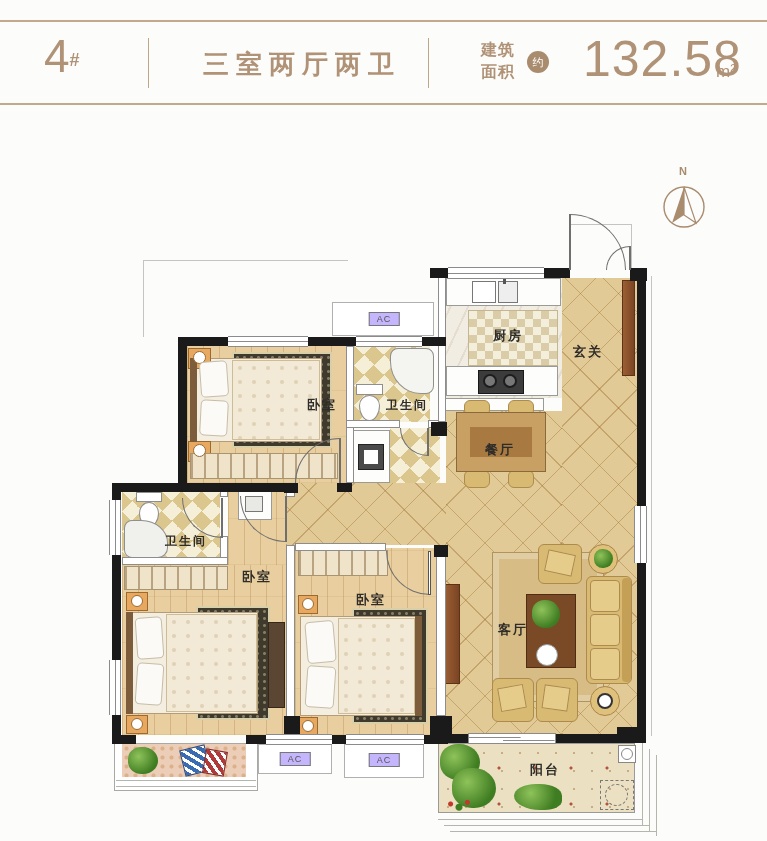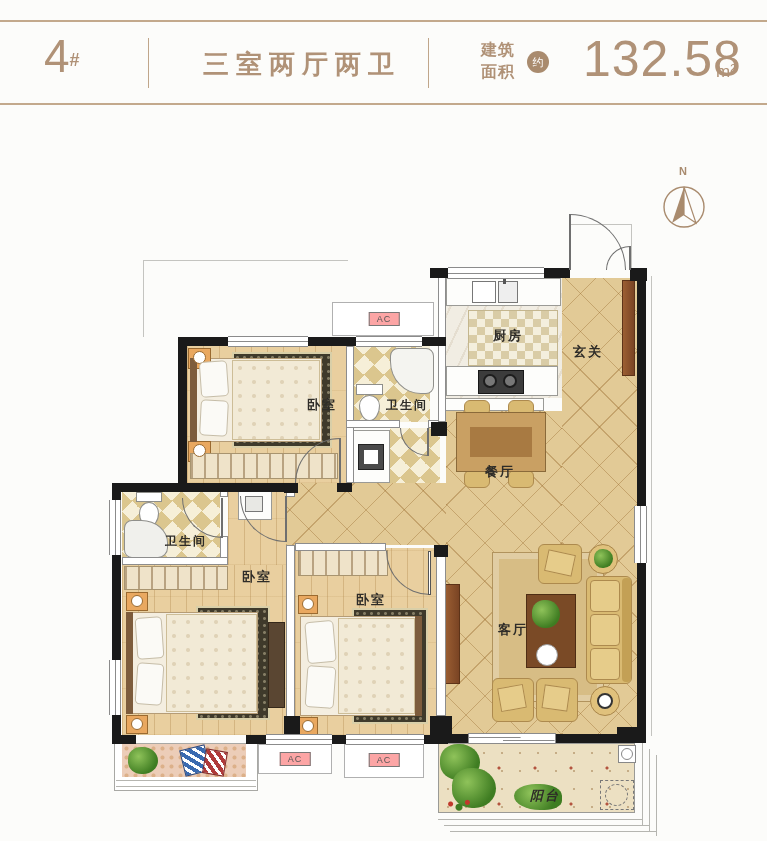--- a/index.html
+++ b/index.html
@@ -40,21 +40,21 @@
                          repeating-linear-gradient(0deg,rgba(164,120,58,.12) 0 1px,transparent 1px 46px);}
   .tile{background-color:#e2ca96;z-index:1;
         background-image:repeating-linear-gradient(45deg,rgba(150,103,42,.38) 0 1px,transparent 1px 27px),
                          repeating-linear-gradient(-45deg,rgba(150,103,42,.38) 0 1px,transparent 1px 27px);}
   .check{background:repeating-conic-gradient(from 45deg,#dbc68e 0% 25%,#f6efd8 0% 50%);
          background-size:20px 20px;z-index:1;}
   .marble{background-color:#f1ede3;z-index:1;
         background-image:repeating-linear-gradient(115deg,rgba(180,160,130,.20) 0 2px,transparent 2px 16px);}
   .rlabel{color:#2e2c28;font-size:13px;font-weight:700;letter-spacing:2px;white-space:nowrap;
           transform:translate(-50%,-50%);z-index:40;}
-  .aclabel{border:1px solid #777;background:#fca5a5;color:#555;font-size:9px;letter-spacing:1px;
+  .aclabel{border:1px solid #777;background:#c4b5fd;color:#555;font-size:9px;letter-spacing:1px;
            padding:1px 7px;transform:translate(-50%,-50%);z-index:40;white-space:nowrap;}
   .acbox{background:#fff;border:1px solid #b0b0b0;z-index:2;}
   .eave{background:#c4c4c0;z-index:0;}
   .rug{background-color:#3f3a2b;border:2px solid #d9cfa8;z-index:2;
        background-image:radial-gradient(rgba(235,225,185,.4) 1px,transparent 2px);background-size:7px 7px;}
   .wardrobe{background-color:#efe3c9;border:1px solid #a8946f;z-index:3;
        background-image:repeating-linear-gradient(90deg,rgba(140,110,70,.55) 0 2px,transparent 2px 13px);}
   .bedbase{background:#f4eee0;border:1px solid #b59c76;z-index:3;}
   .headboard{background:#7d5c3c;z-index:4;}
   .pillow{background:#fbfaf6;border:1px solid #c6bda8;border-radius:5px;z-index:5;}
@@ -303,19 +303,19 @@
   <div class="leaf" style="left:285px;top:496px;width:2px;height:46px;"></div>
   <div class="door bl" style="left:182px;top:498px;width:40px;height:40px;"></div>
   <div class="leaf" style="left:221px;top:498px;width:2px;height:40px;"></div>
   <div class="door bl" style="left:386px;top:551px;width:44px;height:44px;"></div>
   <div class="leaf" style="left:428px;top:551px;width:3px;height:44px;background:#fff;border:1px solid #555;"></div>
 
   <div class="rlabel" style="left:322px;top:405px;">卧室</div>
   <div class="rlabel" style="left:407px;top:405px;font-size:12px;">卫生间</div>
   <div class="rlabel" style="left:508px;top:336px;">厨房</div>
   <div class="rlabel" style="left:588px;top:352px;">玄关</div>
-  <div class="rlabel" style="left:500px;top:472px;text-align:center;">餐厅</div>
+  <div class="rlabel" style="left:500px;top:450px;text-align:center;">餐厅</div>
   <div class="rlabel" style="left:186px;top:541px;font-size:12px;">卫生间</div>
   <div class="rlabel" style="left:257px;top:577px;">卧室</div>
   <div class="rlabel" style="left:371px;top:600px;">卧室</div>
   <div class="rlabel" style="left:513px;top:630px;">客厅</div>
-  <div class="rlabel" style="left:545px;top:796px;font-style:italic;">阳台</div>
+  <div class="rlabel" style="left:545px;top:770px;">阳台</div>
 </div>
 
 </body></html>

